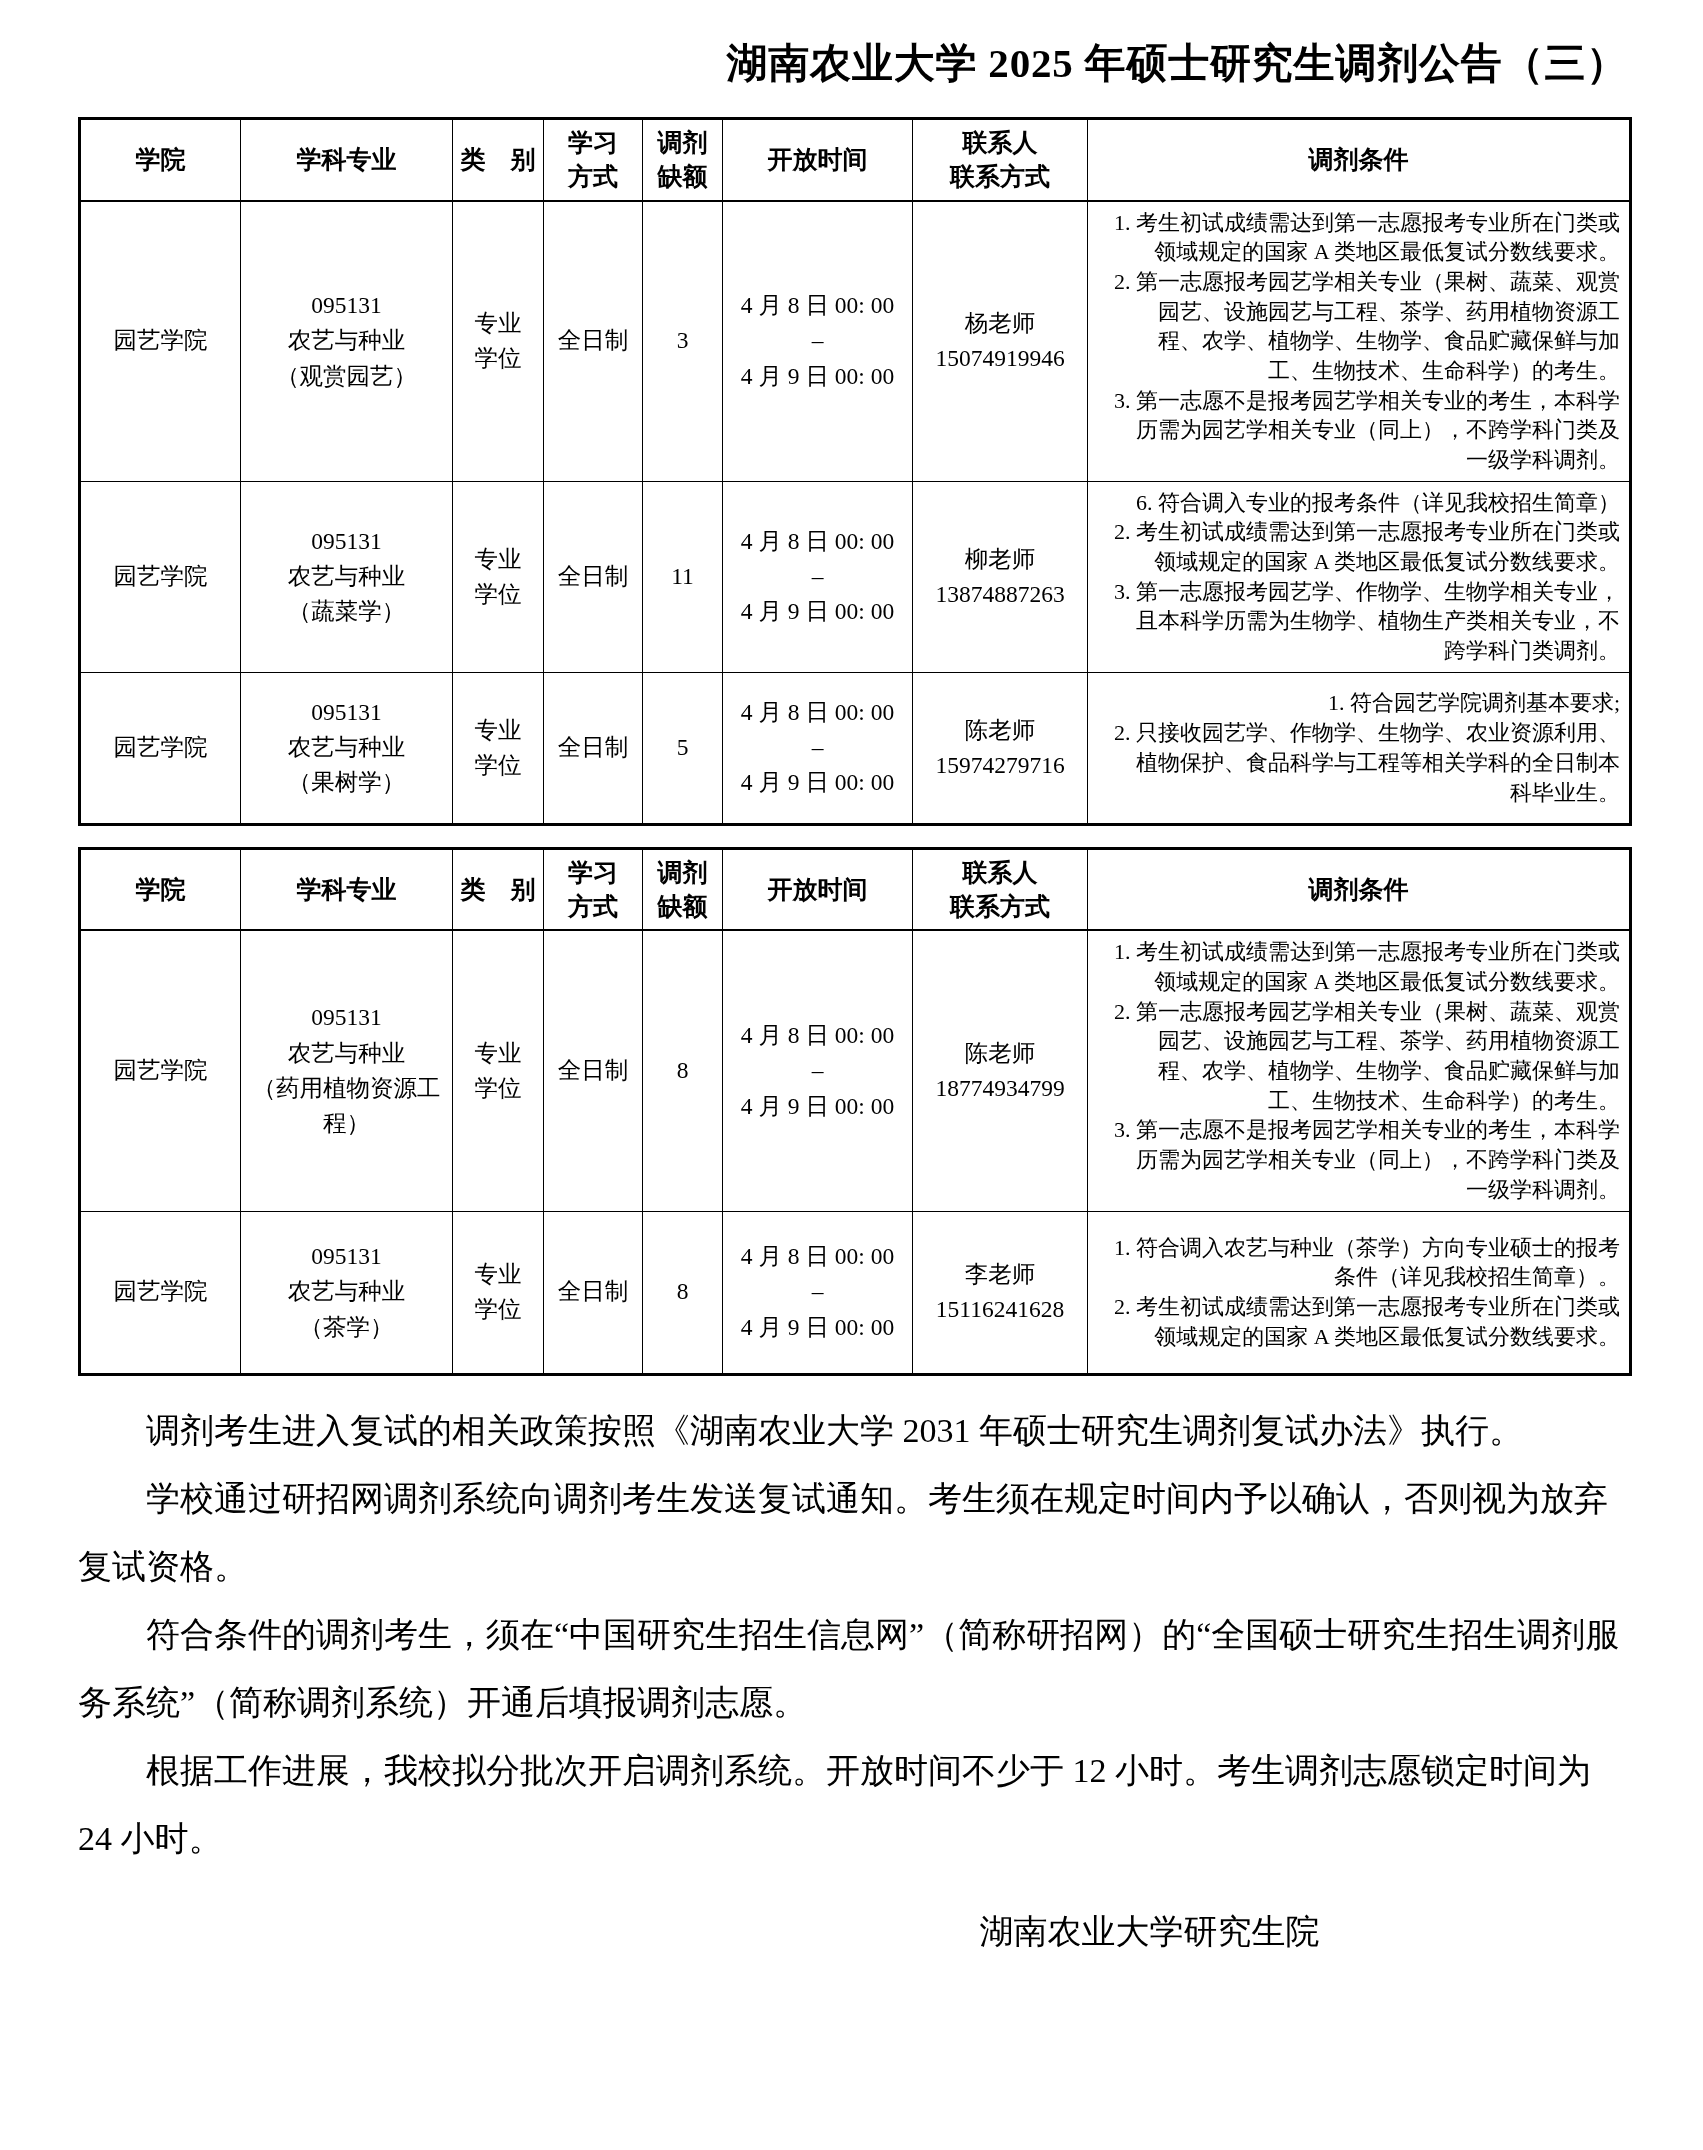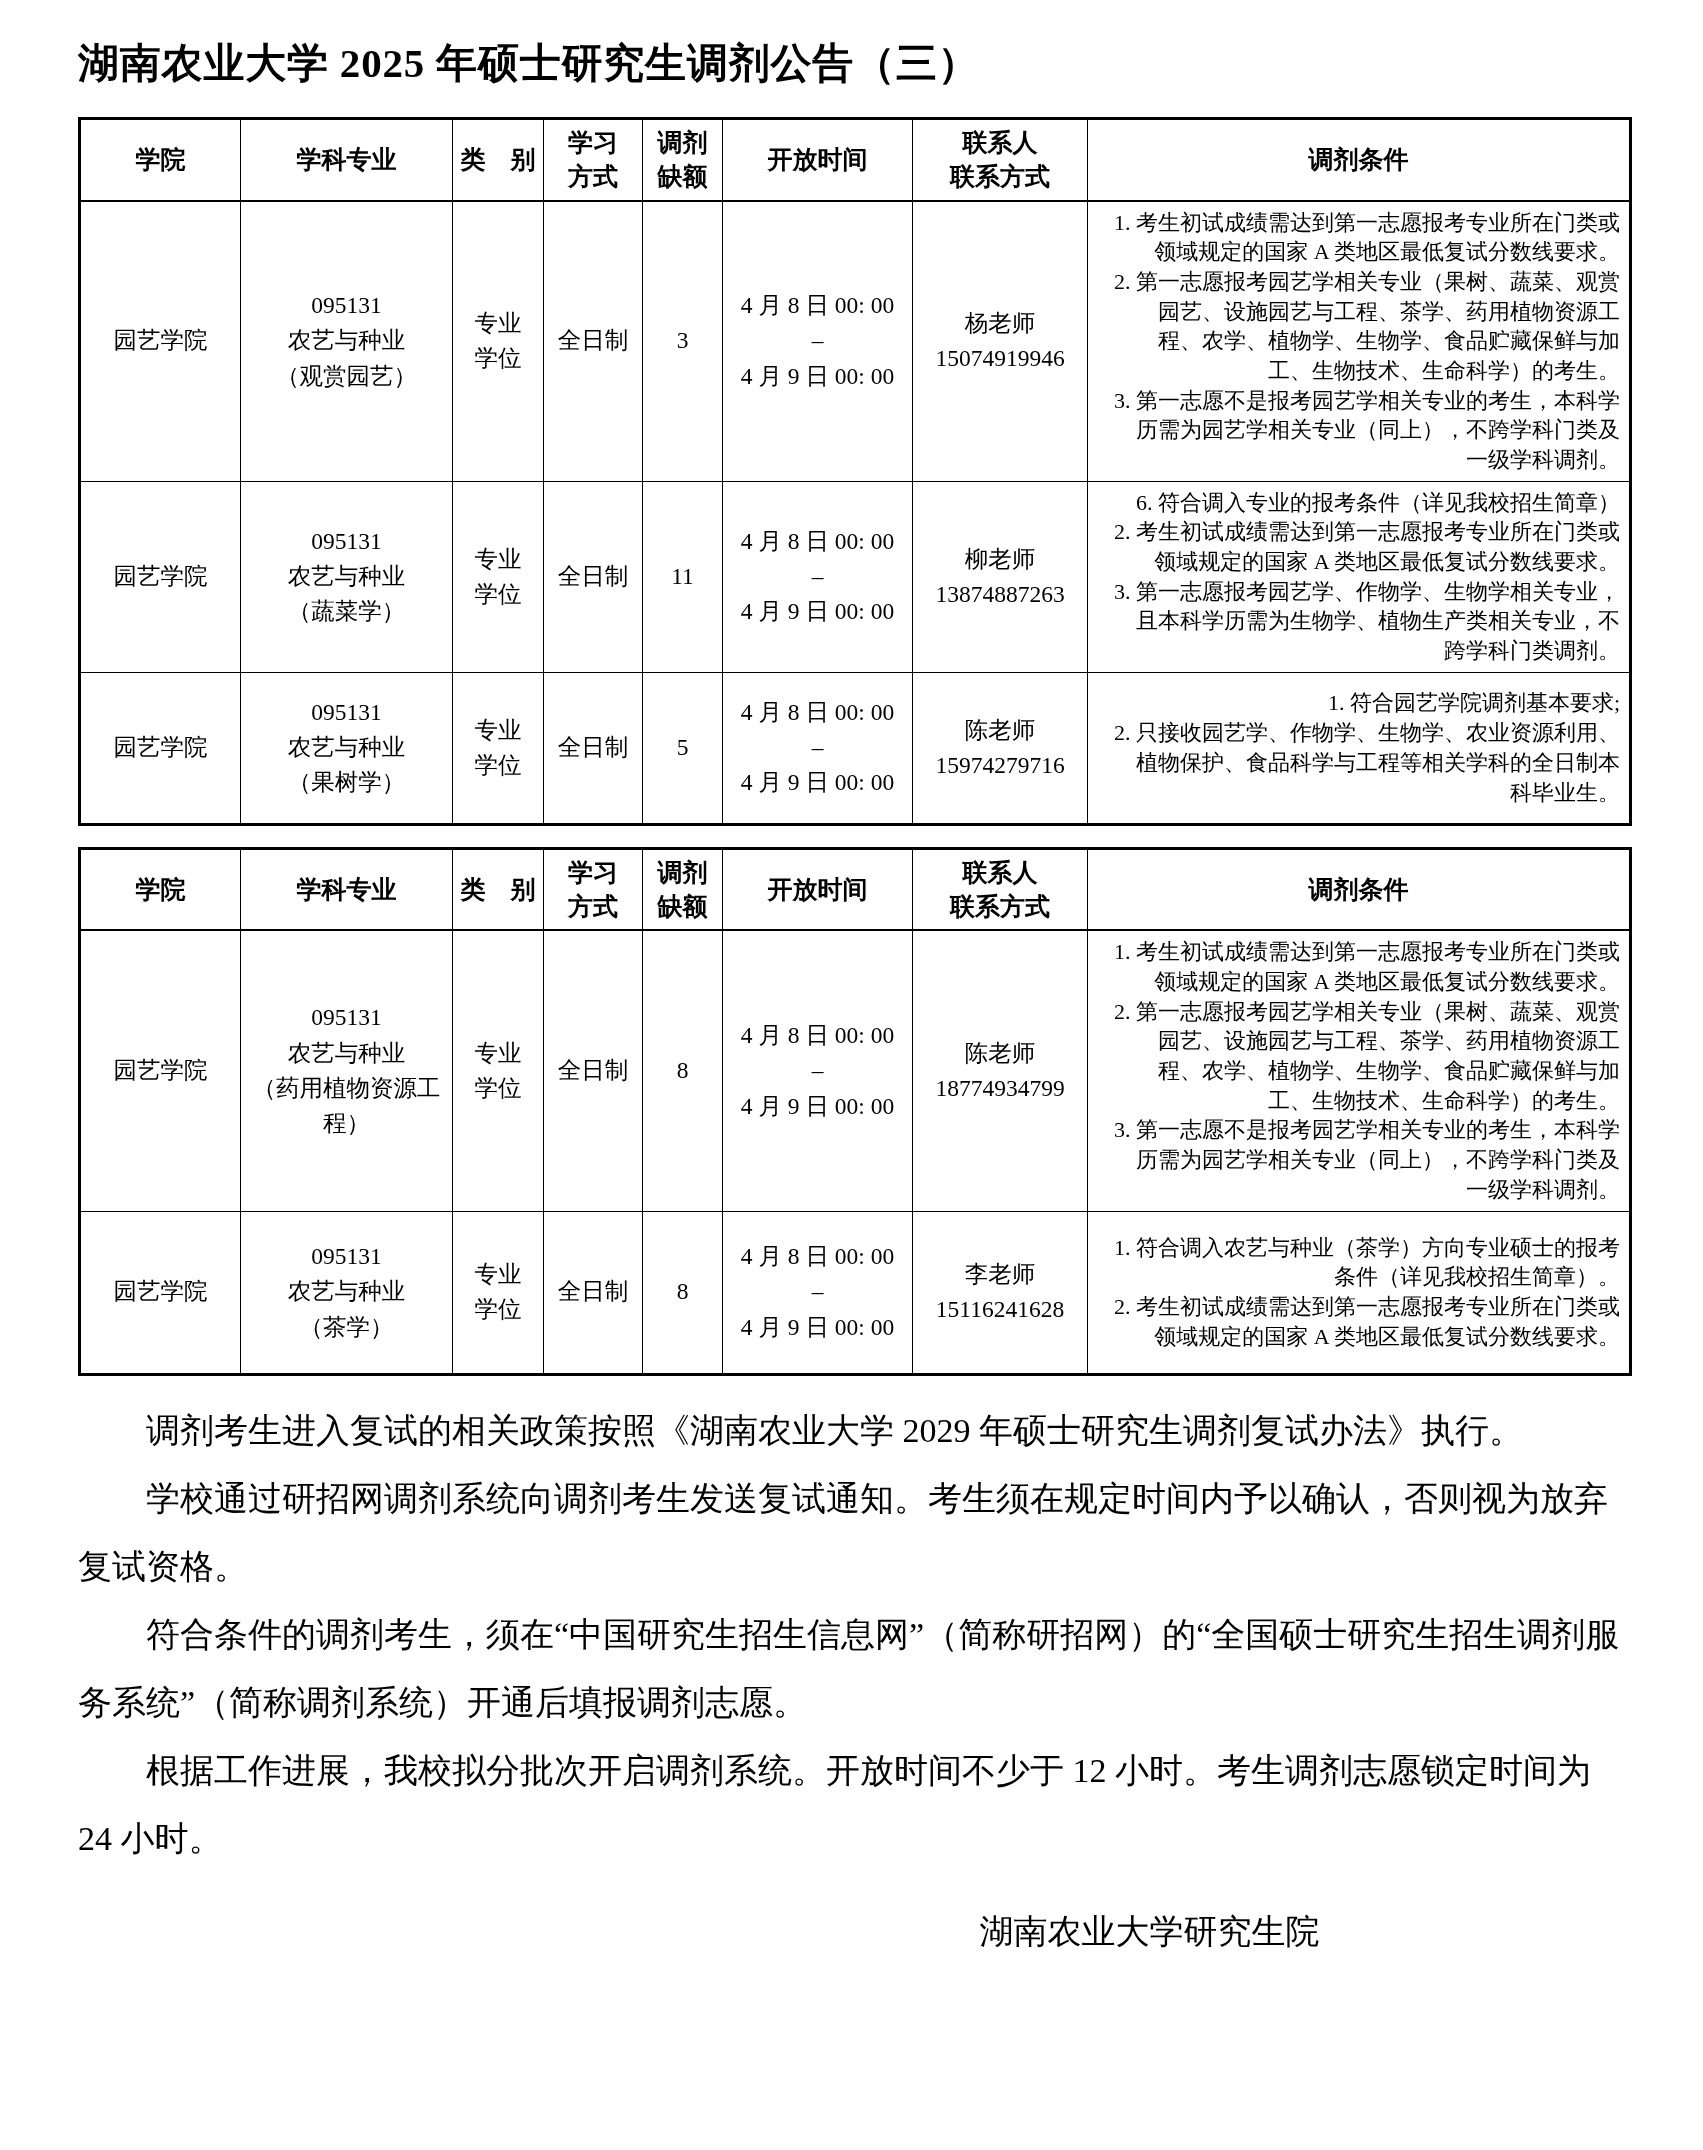--- a/index.html
+++ b/index.html
@@ -10,21 +10,21 @@
     font-family: "Liberation Serif", "DejaVu Serif", serif;
   }
   .page {
     width: 1704px;
     min-height: 2151px;
     box-sizing: border-box;
     padding: 36px 76px 23px 78px;
     background: #ffffff;
   }
   .doc-title {
-    text-align: left;
+    text-align: right;
     font-size: 41px;
     font-weight: bold;
     margin: 0 0 26px 0;
     letter-spacing: 0.8px;
   }
   .intro {
     font-size: 34px;
     line-height: 1.9;
     text-indent: 2em;
     margin: 0 0 9px 0;
@@ -241,21 +241,21 @@
 15116241628</td>
       <td class="cond-cell">
         <div class="cond">1. 符合调入农艺与种业（茶学）方向专业硕士的报考条件（详见我校招生简章）。</div>
         <div class="cond">2. 考生初试成绩需达到第一志愿报考专业所在门类或领域规定的国家 A 类地区最低复试分数线要求。</div>
       </td>
     </tr>
   </tbody>
     </table>
 
   <div class="footer-block">
-    <p class="footer-para">调剂考生进入复试的相关政策按照《湖南农业大学 2029 年硕士研究生调剂复试办法》执行。</p>
+    <p class="footer-para">调剂考生进入复试的相关政策按照《湖南农业大学 2031 年硕士研究生调剂复试办法》执行。</p>
     <p class="footer-para">学校通过研招网调剂系统向调剂考生发送复试通知。考生须在规定时间内予以确认，否则视为放弃复试资格。</p>
     <p class="footer-para">符合条件的调剂考生，须在“中国研究生招生信息网”（简称研招网）的“全国硕士研究生招生调剂服务系统”（简称调剂系统）开通后填报调剂志愿。</p>
     <p class="footer-para">根据工作进展，我校拟分批次开启调剂系统。开放时间不少于 12 小时。考生调剂志愿锁定时间为 24 小时。</p>
   </div>
 
   <div class="signature">
     <div>湖南农业大学研究生院</div>
 
   </div>
 

